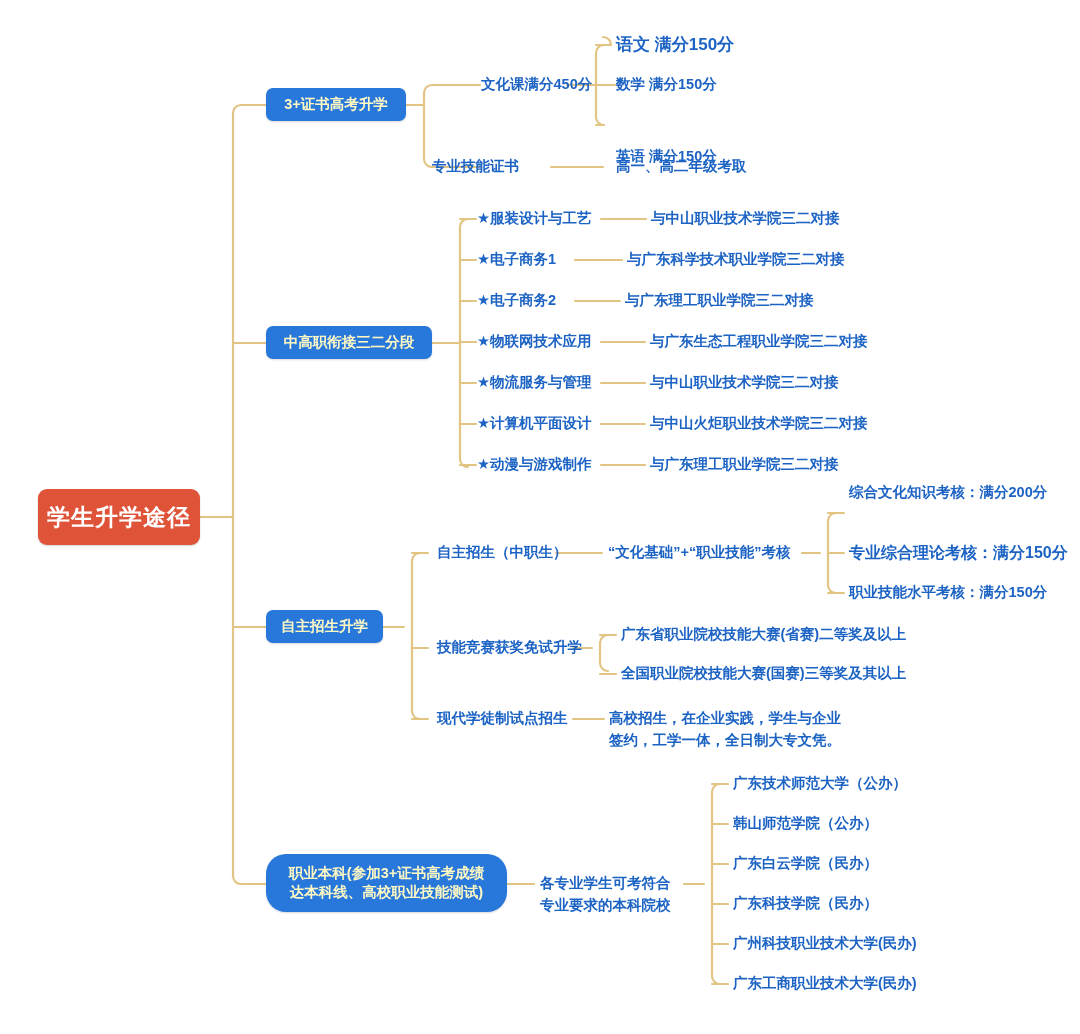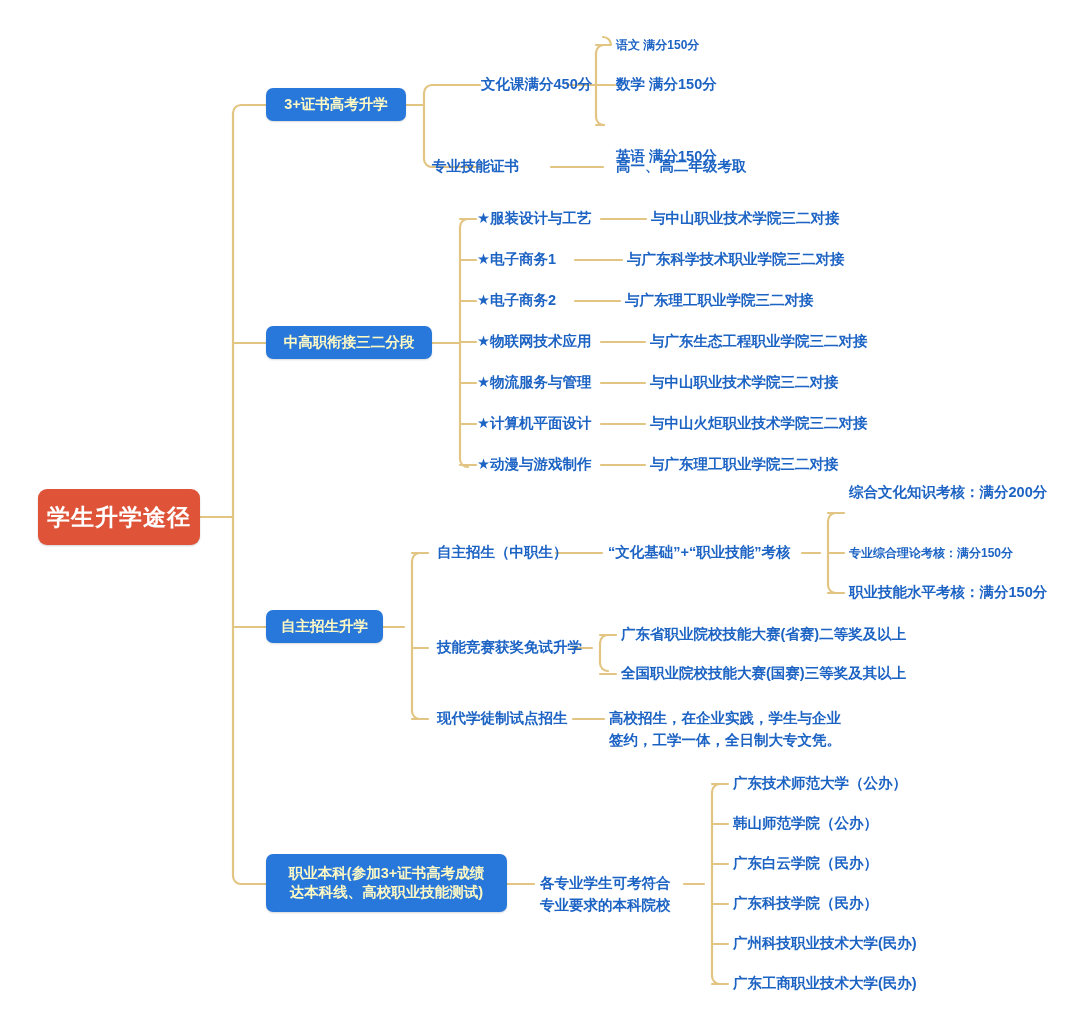--- a/index.html
+++ b/index.html
@@ -141,29 +141,29 @@
   </div>
 
   <div class="blue-node" style="left:266px; top:326px; width:166px; height:33px; font-size:14.5px;">
     <span>中高职衔接三二分段</span>
   </div>
 
   <div class="blue-node" style="left:266px; top:610px; width:117px; height:33px; font-size:14.5px;">
     <span>自主招生升学</span>
   </div>
 
-  <div class="blue-node" style="left:266px; top:854px; width:241px; height:58px; font-size:14.5px; white-space:pre-line;">
+  <div class="blue-node" style="left:266px; top:854px; width:241px; height:58px; font-size:14.5px; white-space:pre-line;border-radius:20px;">
     <span>职业本科(参加3+证书高考成绩
 达本科线、高校职业技能测试)</span>
   </div>
 
   <div class="txt mid" style="left:481px; top:85px; font-size:14.5px;">
     <span>文化课满分450分</span>
   </div>
-  <div class="txt mid" style="left:616px; top:45px; font-size:12px;">
+  <div class="txt mid" style="left:616px; top:45px; font-size:17px;">
     <span>语文 满分150分</span>
   </div>
   <div class="txt mid" style="left:616px; top:85px; font-size:14.5px;">
     <span>数学 满分150分</span>
   </div>
   <div class="txt mid" style="left:616px; top:125px; font-size:14.5px;margin-top:32px;">
     <span>英语 满分150分</span>
   </div>
   <div class="txt mid" style="left:432px; top:167px; font-size:14.5px;">
     <span>专业技能证书</span>
@@ -223,21 +223,21 @@
 
   <div class="txt mid" style="left:437px; top:553px; font-size:14.5px;">
     <span>自主招生（中职生）</span>
   </div>
   <div class="txt mid" style="left:608px; top:553px; font-size:14.5px;">
     <span>“文化基础”+“职业技能”考核</span>
   </div>
   <div class="txt mid" style="left:849px; top:493px; font-size:14.5px;">
     <span>综合文化知识考核：满分200分</span>
   </div>
-  <div class="txt mid" style="left:849px; top:553px; font-size:12px;">
+  <div class="txt mid" style="left:849px; top:553px; font-size:16px;">
     <span>专业综合理论考核：满分150分</span>
   </div>
   <div class="txt mid" style="left:849px; top:593px; font-size:14.5px;">
     <span>职业技能水平考核：满分150分</span>
   </div>
 
   <div class="txt mid" style="left:437px; top:648px; font-size:14.5px;">
     <span>技能竞赛获奖免试升学</span>
   </div>
   <div class="txt mid" style="left:621px; top:635px; font-size:14.5px;">

